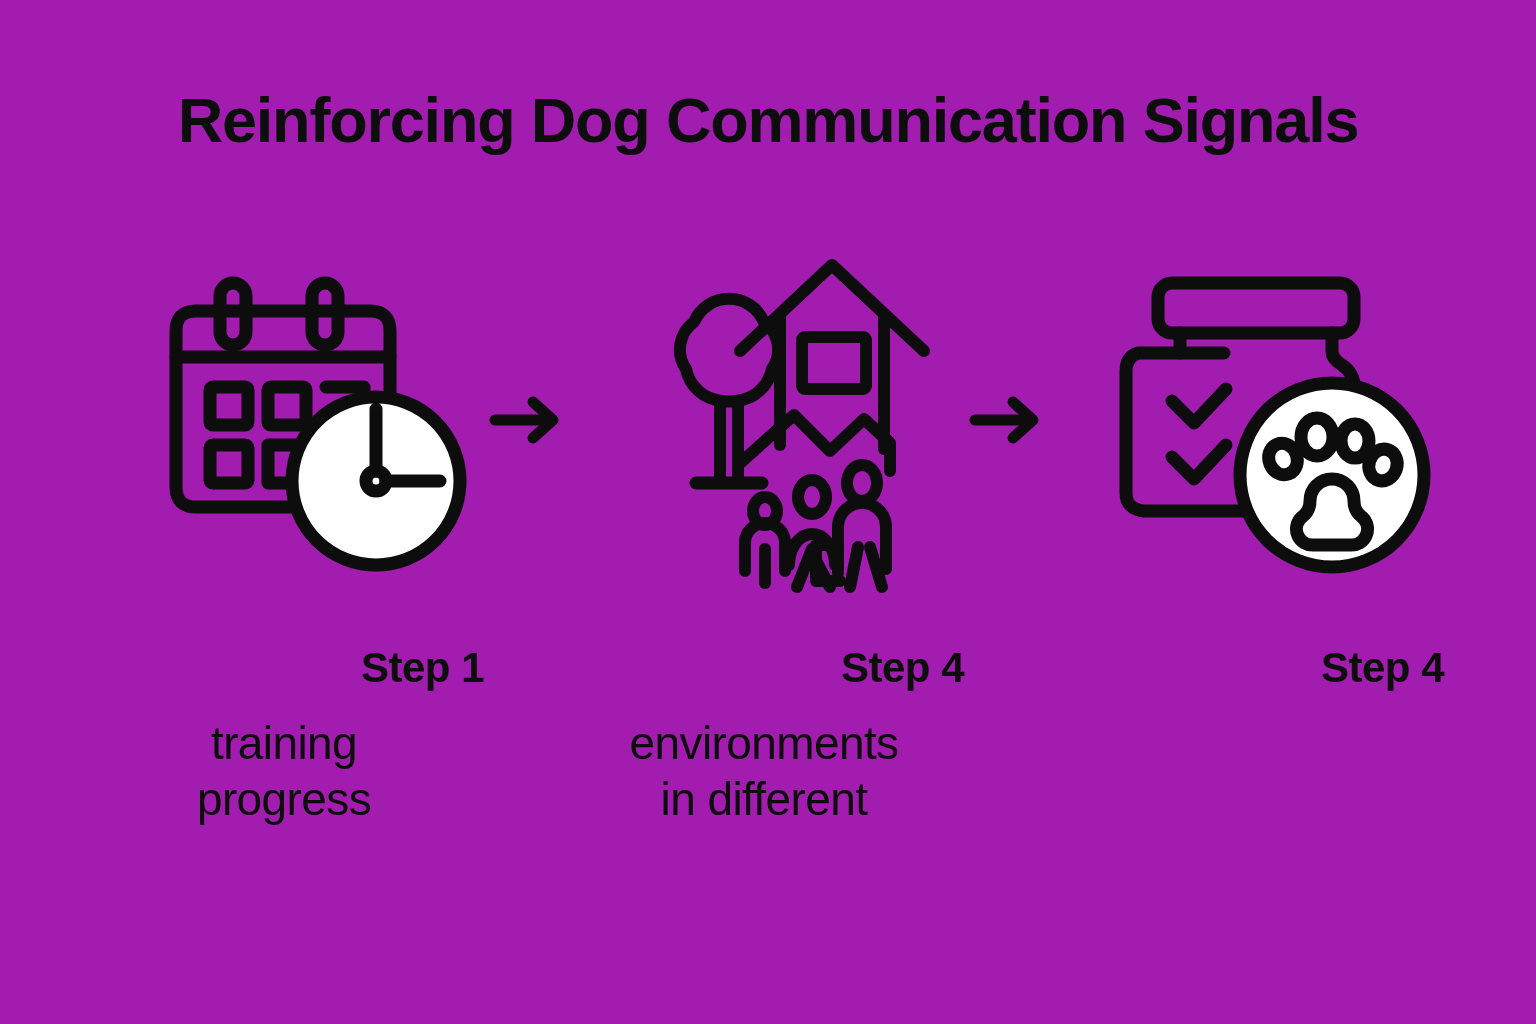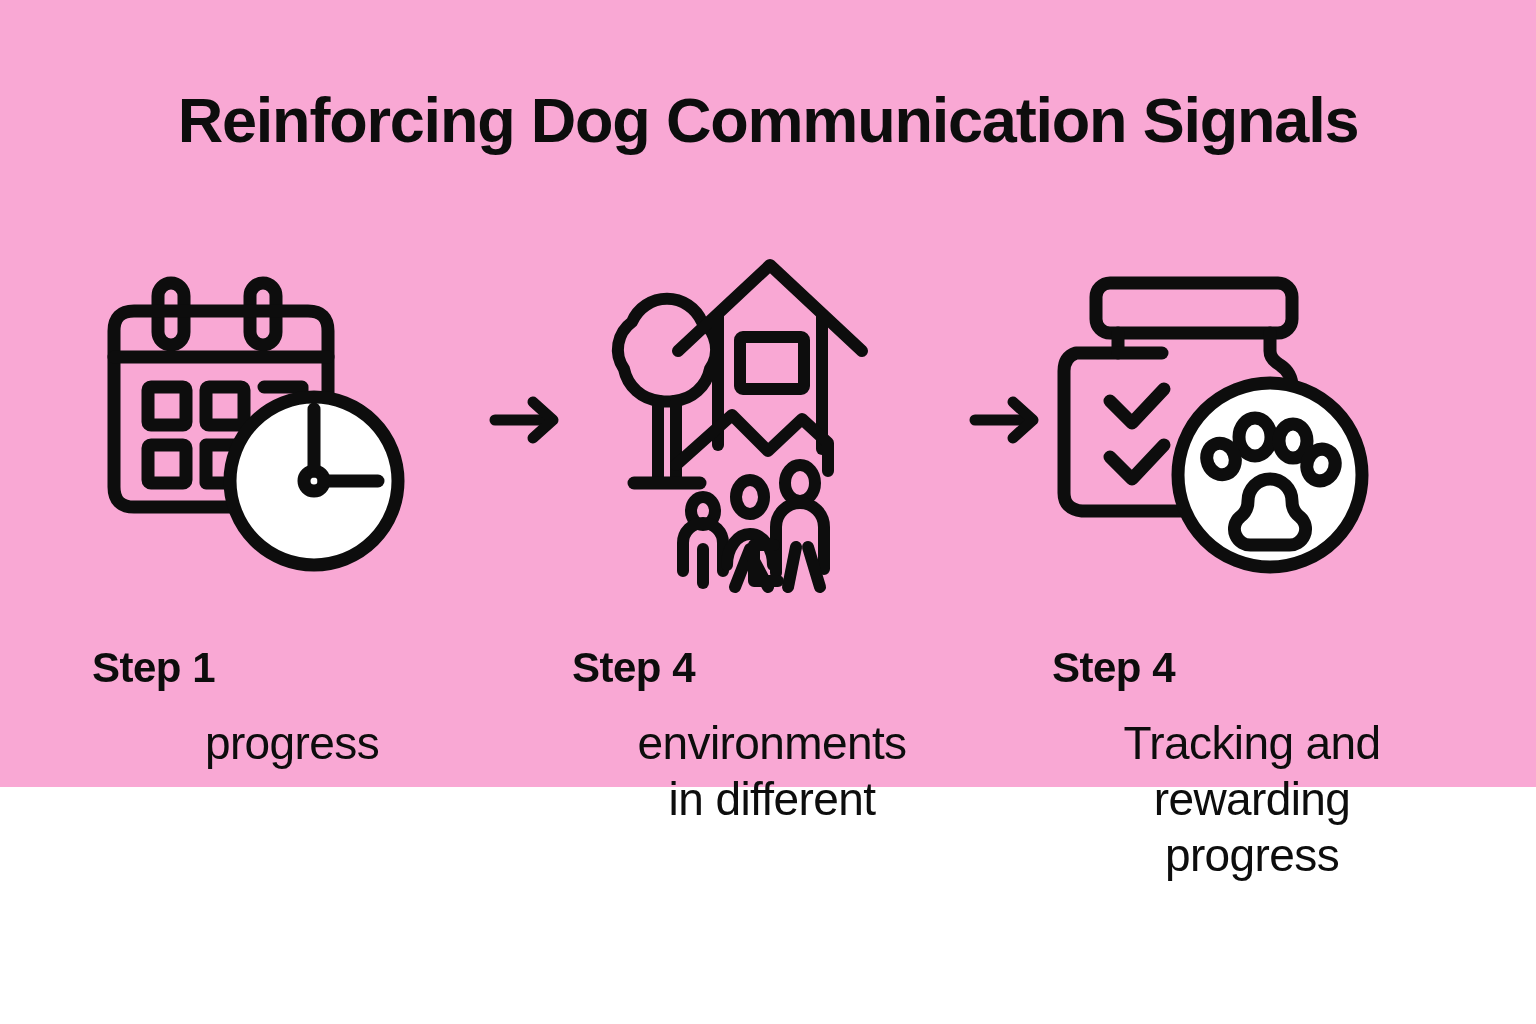--- a/index.html
+++ b/index.html
@@ -14,22 +14,22 @@
     height: 1024px;
     font-family: "Liberation Sans", sans-serif;
     color: #0d0d0d;
     overflow: hidden;
     position: relative;
   }
 
   .page {
     position: relative;
     width: 1536px;
-    height: 787px;
-    background: #f9a8d4;
+    height: 1024px;
+    background: #a21caf;
     padding-left: 33px;
   }
 
   
   .title {
     position: absolute;
     top: 86px;
     left: 0;
     width: 1536px;
     text-align: center;
@@ -51,21 +51,21 @@
     display: flex;
     flex-direction: row;
     align-items: flex-start;
     justify-content: center;
   }
 
   .step-col {
     width: 392px;
     display: flex;
     flex-direction: column;
-    align-items: flex-start;
+    align-items: flex-end;
   }
 
   .icon-box {
     height: 330px;
     width: 330px;
     display: flex;
     align-items: center;
     justify-content: center;
   }
   .icon-box svg {
@@ -137,20 +137,21 @@
           <circle cx="222" cy="216" r="84" fill="#ffffff"></circle>
           <circle cx="222" cy="216" r="10"></circle>
           <line x1="222" y1="144" x2="222" y2="206"></line>
           <line x1="232" y1="216" x2="286" y2="216"></line>
         </svg>
       </div>
 
       <div class="step-label">Step 1</div>
 
       <div class="step-desc">
+        <span class="dline">training</span>
         <span class="dline">progress</span>
       </div>
     </div>
 
     <div class="arrow-box">
       <svg width="78" height="60" viewBox="0 0 78 60" fill="none" stroke="#0d0d0d" stroke-width="11" stroke-linecap="round" stroke-linejoin="round">
         <line x1="6" y1="30" x2="60" y2="30"></line>
         <polyline points="44,12 64,30 44,48"></polyline>
       </svg>
     </div>
@@ -244,21 +245,16 @@
                    a16 16 0 0 1 -12 28
                    l-36 0
                    a16 16 0 0 1 -12 -28
                    a20 20 0 0 0 8 -16
                    a22 22 0 0 1 22 -22 Z"></path>
         </svg>
       </div>
 
       <div class="step-label">Step 4</div>
 
-      <div class="step-desc">
-        <span class="dline">Tracking and</span>
-        <span class="dline">rewarding</span>
-        <span class="dline">progress</span>
-      </div>
     </div>
 
   </div>
 </div>
 
 </body></html>

